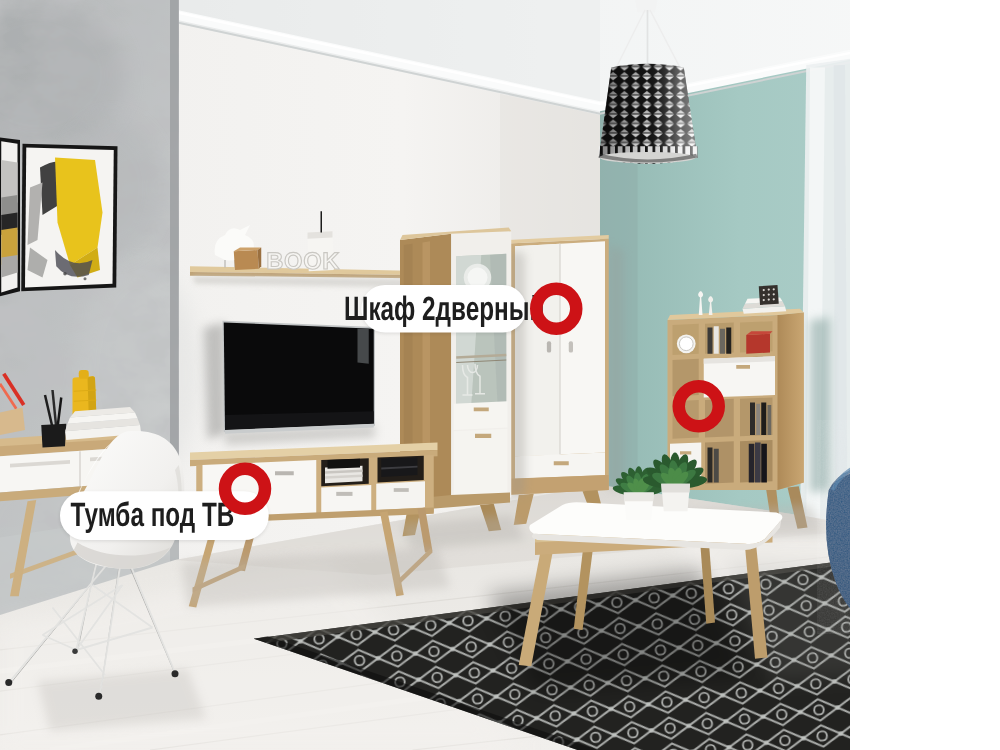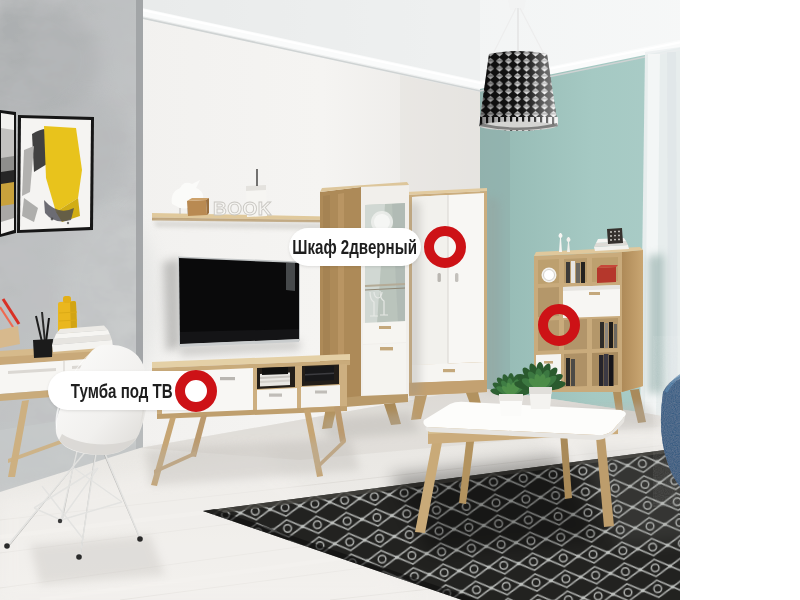--- a/index.html
+++ b/index.html
@@ -1,18 +1,18 @@
 <!DOCTYPE html>
 <html><head>
 <meta charset="utf-8">
 <style>
 html,body{margin:0;padding:0}
 #scene{position:relative;width:680px;height:600px;overflow:hidden;background:#b91c1c;font-family:"Liberation Sans",sans-serif}
 #scene svg.bg{position:absolute;left:0;top:0}
-.lbl{position:absolute;box-sizing:border-box;background:#ffffff;border-radius:20px;color:#1e1e1e;font-weight:bold;font-size:21px;display:flex;align-items:center;justify-content:center;white-space:nowrap;box-shadow:0 1px 3px rgba(0,0,0,0.10)}
+.lbl{position:absolute;box-sizing:border-box;background:#ffffff;border-radius:20px;color:#1e1e1e;font-weight:bold;font-size:27px;display:flex;align-items:center;justify-content:center;white-space:nowrap;box-shadow:0 1px 3px rgba(0,0,0,0.10)}
 .lbl span{display:inline-block;transform:scaleX(0.72)}
 .ring{position:absolute;box-sizing:border-box;width:42px;height:42px;border:10.5px solid #cd1216;border-radius:50%;background:transparent}
 </style>
 </head>
 <body>
 <div id="scene">
 <svg class="bg" width="800" height="600" viewBox="0 0 800 600">
 <defs>
 <linearGradient id="ceilG" x1="0" y1="0" x2="1" y2="0">
 <stop offset="0" stop-color="#e8eaea"></stop>
@@ -605,21 +605,21 @@
 <circle cx="79" cy="557" r="2.8" fill="#2a2a2a"></circle>
 <circle cx="140" cy="539" r="2.8" fill="#2a2a2a"></circle>
 <circle cx="60" cy="521" r="2.2" fill="#3a3a3a"></circle>
 <path d="M102,345 C124,343 140,351 145,370 C150,390 147,415 139,434 C132,449 116,456 98,455 C78,454 62,449 57,436 C53,424 60,405 70,388 C80,369 88,348 102,345 Z" fill="url(#shellG)"></path>
 <path d="M62,434 C80,446 116,448 136,438 C130,449 114,456 97,455 C78,453 64,448 59,440 Z" fill="#d7d5d1" opacity="0.85"></path>
 <path d="M102,347 C90,351 81,360 72,376 C62,394 56,414 57,430 C53,420 58,400 68,384 C78,366 90,350 102,347 Z" fill="#ffffff" opacity="0.75"></path>
 <path d="M143,372 C147,390 146,412 139,430 C144,412 144,390 140,376 Z" fill="#dddbd7" opacity="0.7"></path>
 </g>
 </svg>
 
-<div class="lbl" style="left:48px;top:371px;width:167px;height:39px;padding-right:20px">
+<div class="lbl" style="left:48px;top:393px;width:167px;height:39px;padding-right:20px">
       <span>Тумба под ТВ</span>
     </div>
 
 <div class="ring" style="left:175px;top:370px"></div>
 
 <div class="lbl" style="left:289px;top:228px;width:132px;height:38px;">
       <span>Шкаф 2дверный</span>
     </div>
 
 <div class="ring" style="left:424px;top:226px"></div>

